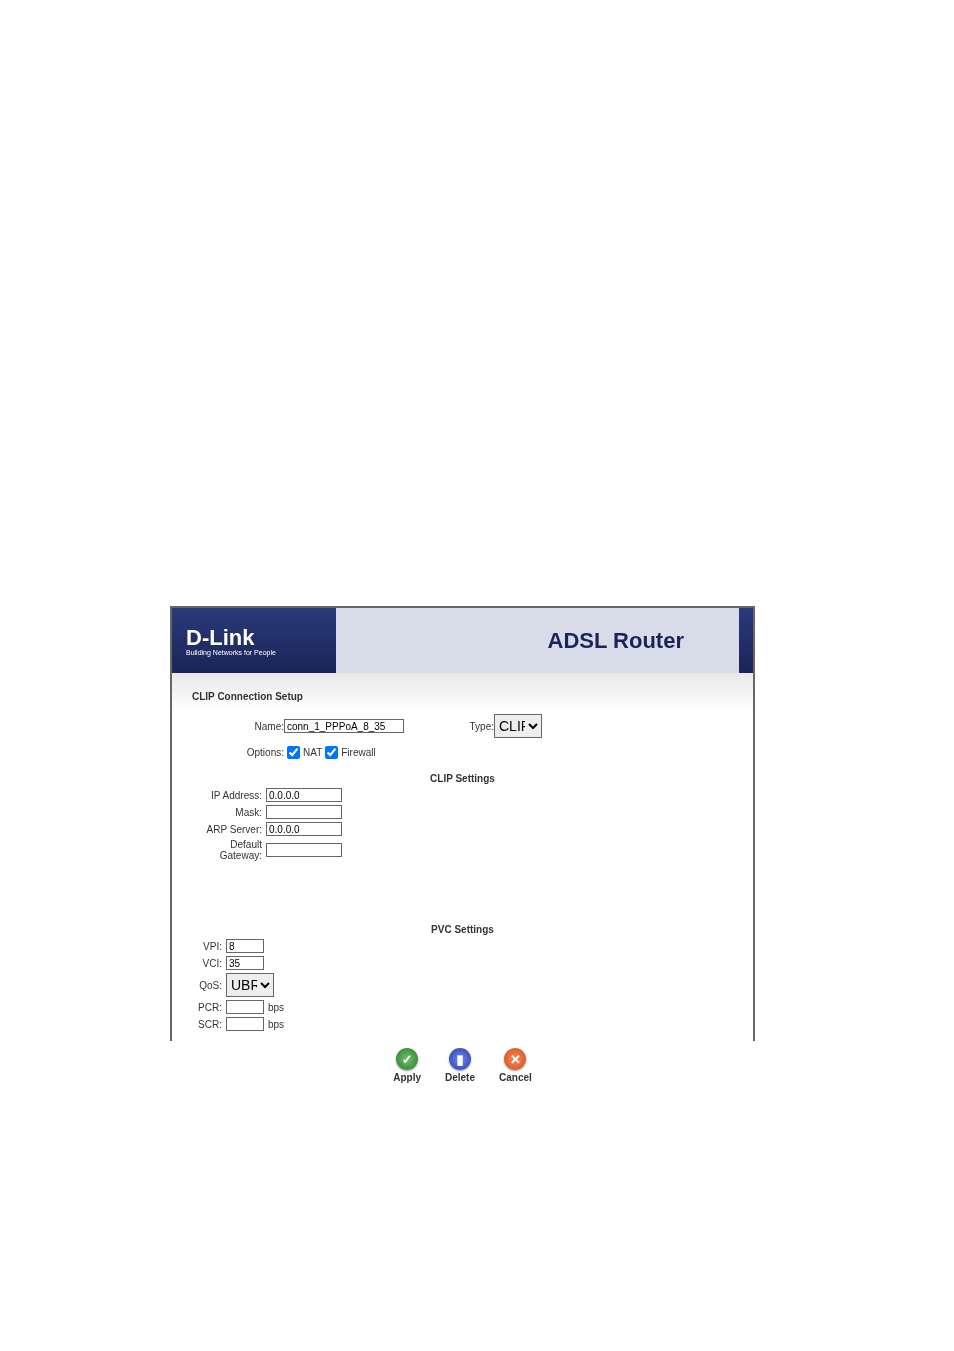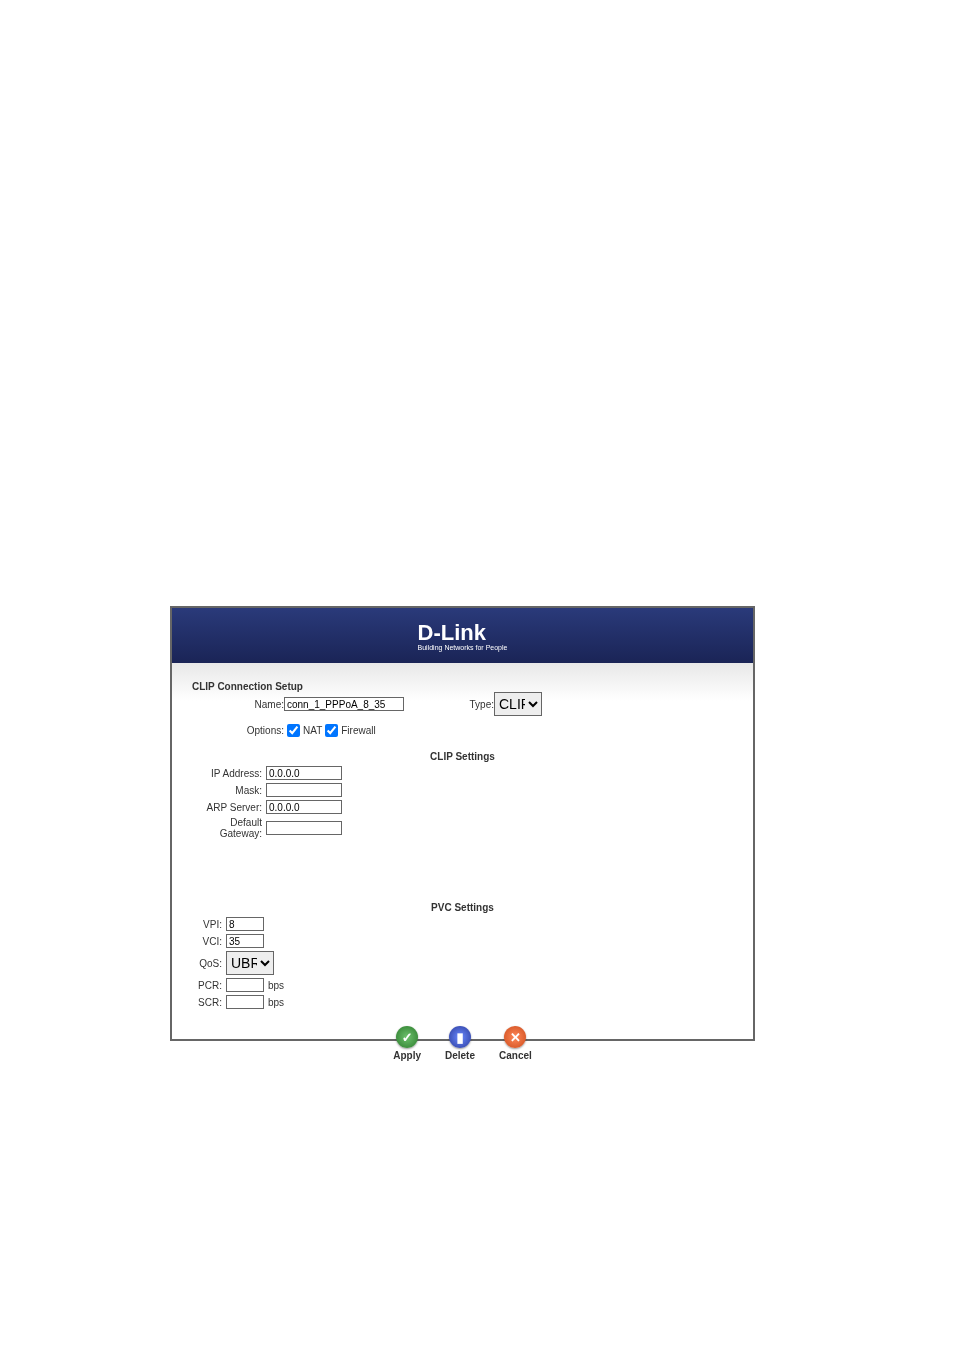--- a/index.html
+++ b/index.html
@@ -7,25 +7,25 @@
     .router-ui {
       position: absolute;
       left: 170px;
       top: 606px;
       width: 585px;
       height: 435px;
       border: 2px solid #666;
       background: #fff;
     }
     .header-bar {
-      height: 55px;
+      height: 65px;
       background: linear-gradient(180deg, #2a3a7a 0%, #1a2456 100%);
       display: flex;
       align-items: center;
-      justify-content: center;
+      justify-content: flex-start;
       padding: 0 14px;
     }
     .logo { color: #fff; font-size: 22px; font-weight: bold; display: flex; flex-direction: column; }
     .logo-sub { font-size: 7px; font-weight: normal; margin-top: -2px; }
     .router-title { color: #1a2456; background: #d8dce8; font-size: 22px; font-weight: bold; padding: 10px 30px; border-radius: 2px; }
     .header-right { background: #d8dce8; height: 100%; flex: 1; display: flex; align-items: center; justify-content: flex-end; padding-right: 25px; margin-left: 60px; }
     .body-area { display: flex; height: calc(100% - 55px); }
     .sidebar { width: 130px; background: linear-gradient(180deg, #ccc 0%, #e6e6e6 30%); padding: 8px 6px; }
     .cable-img { width: 100%; height: 38px; background: linear-gradient(180deg, #ddd, #bbb); border-radius: 3px; margin-bottom: 5px; }
     .side-heading { color: #2a3a9a; font-size: 10px; font-weight: bold; margin: 8px 0 6px 2px; }
@@ -53,21 +53,21 @@
       color: #fff;
       display: flex;
       align-items: center;
       justify-content: center;
       background: linear-gradient(90deg, #3a5aaa, #2a3a7a);
       border: 1px solid #1a2a5a;
       border-radius: 2px;
     }
     .tab.active { background: linear-gradient(180deg, #ffe06a, #e5a520); color: #333; }
     .content { padding: 18px 20px; font-size: 10px; color: #333; }
-    .section-title { font-size: 10px; font-weight: bold; }
+    .section-title { font-size: 10px; font-weight: bold; margin-bottom: 12px; }
     .row { display: flex; align-items: center; margin-bottom: 4px; }
     .top-inputs { display: flex; gap: 56px; margin-left: 40px; margin-bottom: 4px; }
     .lbl { font-size: 10px; text-align: right; }
     .fld { border: 1px solid #666; background: #fff; font-size: 10px; height: 14px; padding: 0 2px; }
     .fld-name { width: 120px; }
     .fld-sel { width: 48px; border: 1px solid #666; background: #eee; height: 24px; font-size: 14px; }
     .chk { margin: 0 3px; }
     .opts-row { margin-left: 40px; margin-bottom: 14px; display: flex; align-items: center; }
     .two-col { display: flex; gap: 60px; flex-direction: column; }
     .col { flex: 1; }
@@ -86,20 +86,23 @@
     .circ.cancel { background: radial-gradient(#ff8a5a, #cc4a1a); }
   </style>
 </head>
 <body>
 
 <div class="router-ui">
   <div class="header-bar">
     <div class="logo">
       <span>D-Link</span>
       <span class="logo-sub">Building Networks for People</span>
+    </div>
+    <div class="header-right">
+      <span class="router-title">ADSL Router</span>
     </div>
   </div>
 
   <div class="body-area">
 
     <div class="main">
 
       <div class="content">
         <div class="section-title">CLIP Connection Setup</div>
 

